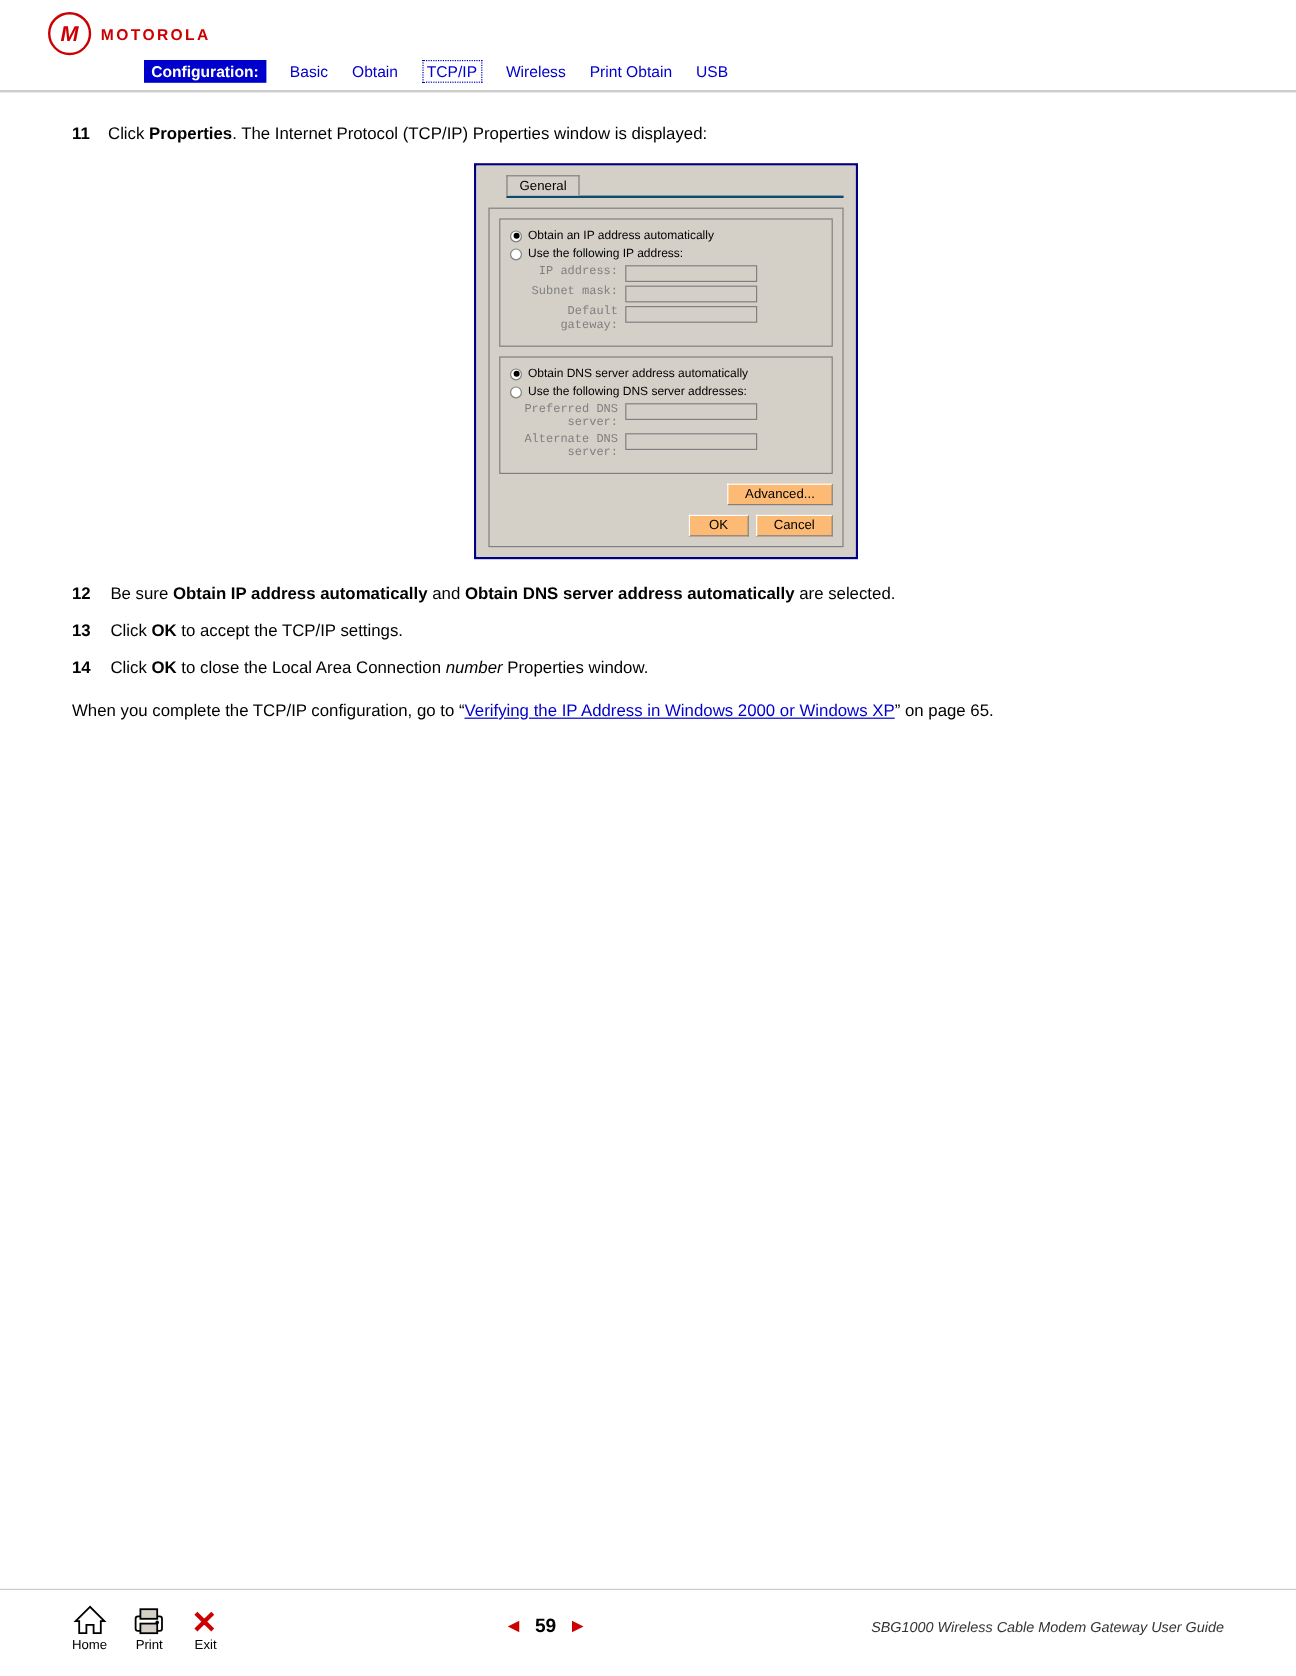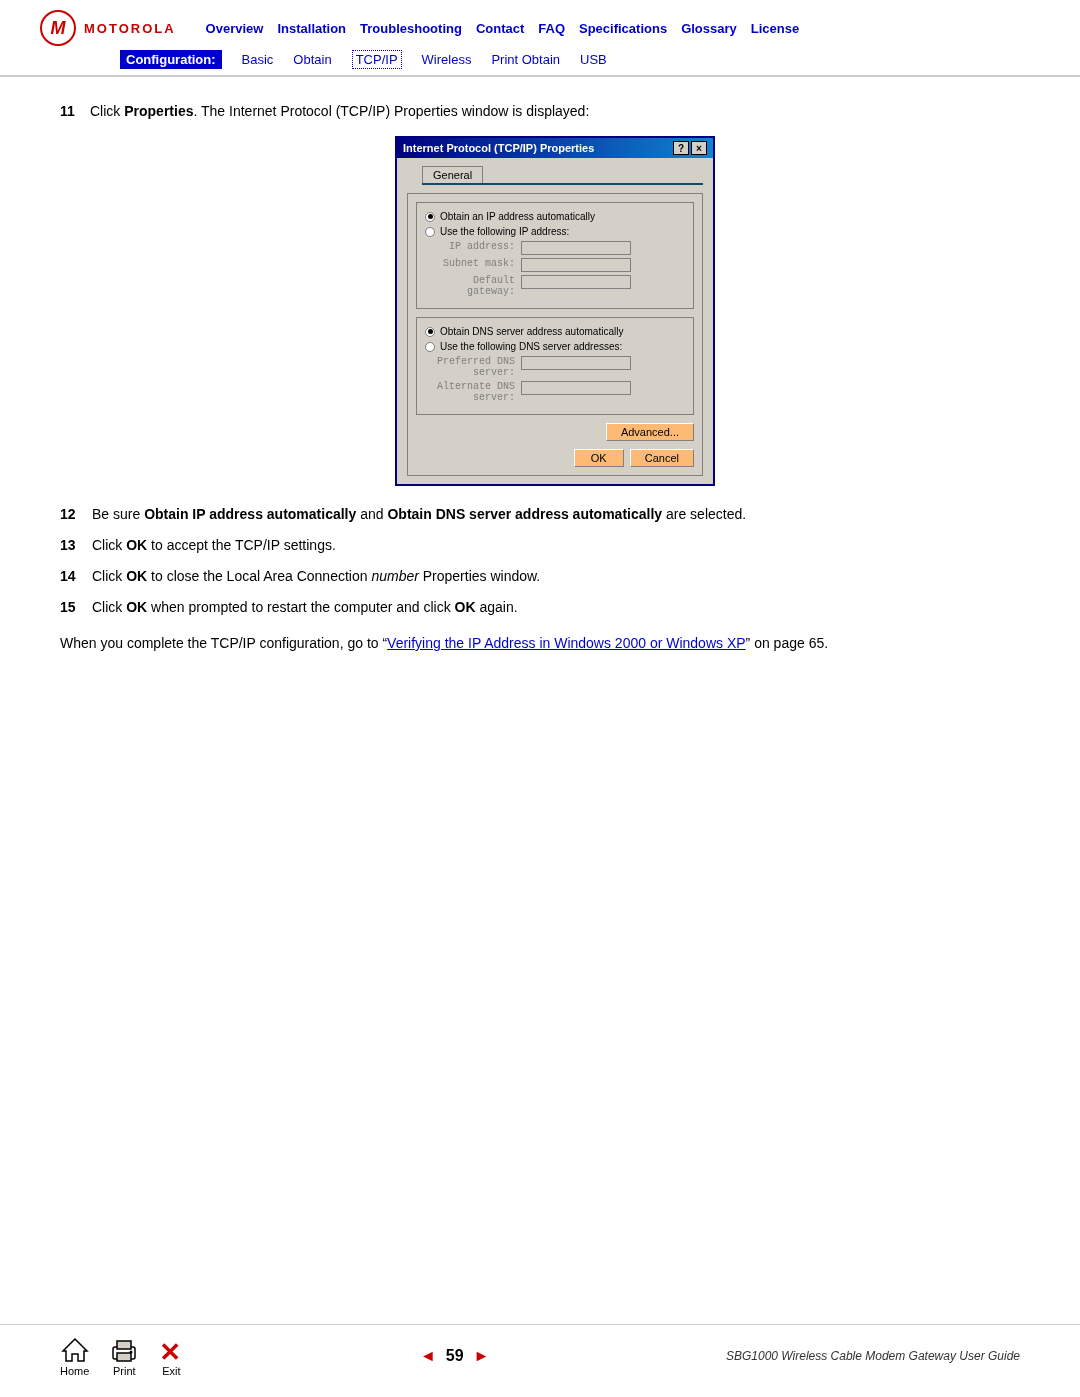--- a/index.html
+++ b/index.html
@@ -335,30 +335,20 @@
 <body>
 
 <div class="header">
   <div class="header-top">
     <div class="motorola-logo">
       <div class="motorola-circle">
         <span class="motorola-m">M</span>
       </div>
       <span class="motorola-text">MOTOROLA</span>
     </div>
-    <nav class="nav-links">
-      <a class="nav-link">Overview</a>
-      <a class="nav-link">Installation</a>
-      <a class="nav-link">Troubleshooting</a>
-      <a class="nav-link">Contact</a>
-      <a class="nav-link">FAQ</a>
-      <a class="nav-link">Specifications</a>
-      <a class="nav-link">Glossary</a>
-      <a class="nav-link">License</a>
-    </nav>
   </div>
   <div class="nav-row2">
     <span class="config-label">Configuration:</span>
     <a class="nav-sub-link">Basic</a>
     <a class="nav-sub-link">Obtain</a>
     <a class="nav-sub-link active">TCP/IP</a>
     <a class="nav-sub-link">Wireless</a>
     <a class="nav-sub-link">Print Obtain</a>
     <a class="nav-sub-link">USB</a>
   </div>
@@ -368,25 +358,20 @@
 
   <div class="step-line">
     <span class="step-num">11</span>
     <span class="step-text">
       Click <strong>Properties</strong>. The Internet Protocol (TCP/IP) Properties window is displayed:
     </span>
   </div>
 
   <div class="dialog-container">
     <div class="dialog-box">
-      <div class="dialog-titlebar">
-        <span class="dialog-title-text">Internet Protocol (TCP/IP) Properties</span>
-        <div class="dialog-title-btn">?</div>
-        <div class="dialog-title-btn">×</div>
-      </div>
       <div class="dialog-body">
         <div class="dialog-tabs">
           <span class="dialog-tab">General</span>
         </div>
         <div class="dialog-inner">
 
           <div class="dialog-section">
             <div class="radio-row">
               <div class="radio-btn checked"></div>
               <span>Obtain an IP address automatically</span>
@@ -457,26 +442,20 @@
       </span>
     </div>
 
     <div class="step-block">
       <span class="step-n">14</span>
       <span class="step-content">
         Click <strong>OK</strong> to close the Local Area Connection <em>number</em> Properties window.
       </span>
     </div>
 
-    <div class="step-block">
-      <span class="step-n">15</span>
-      <span class="step-content">
-        Click <strong>OK</strong> when prompted to restart the computer and click <strong>OK</strong> again.
-      </span>
-    </div>
 
   </div>
 
   <div class="para-block">
     <span>When you complete the TCP/IP configuration, go to “</span><a class="link-blue">Verifying the IP Address in Windows 2000 or Windows XP</a><span>” on page 65.</span>
   </div>
 
 </div>
 
 <div class="footer">

